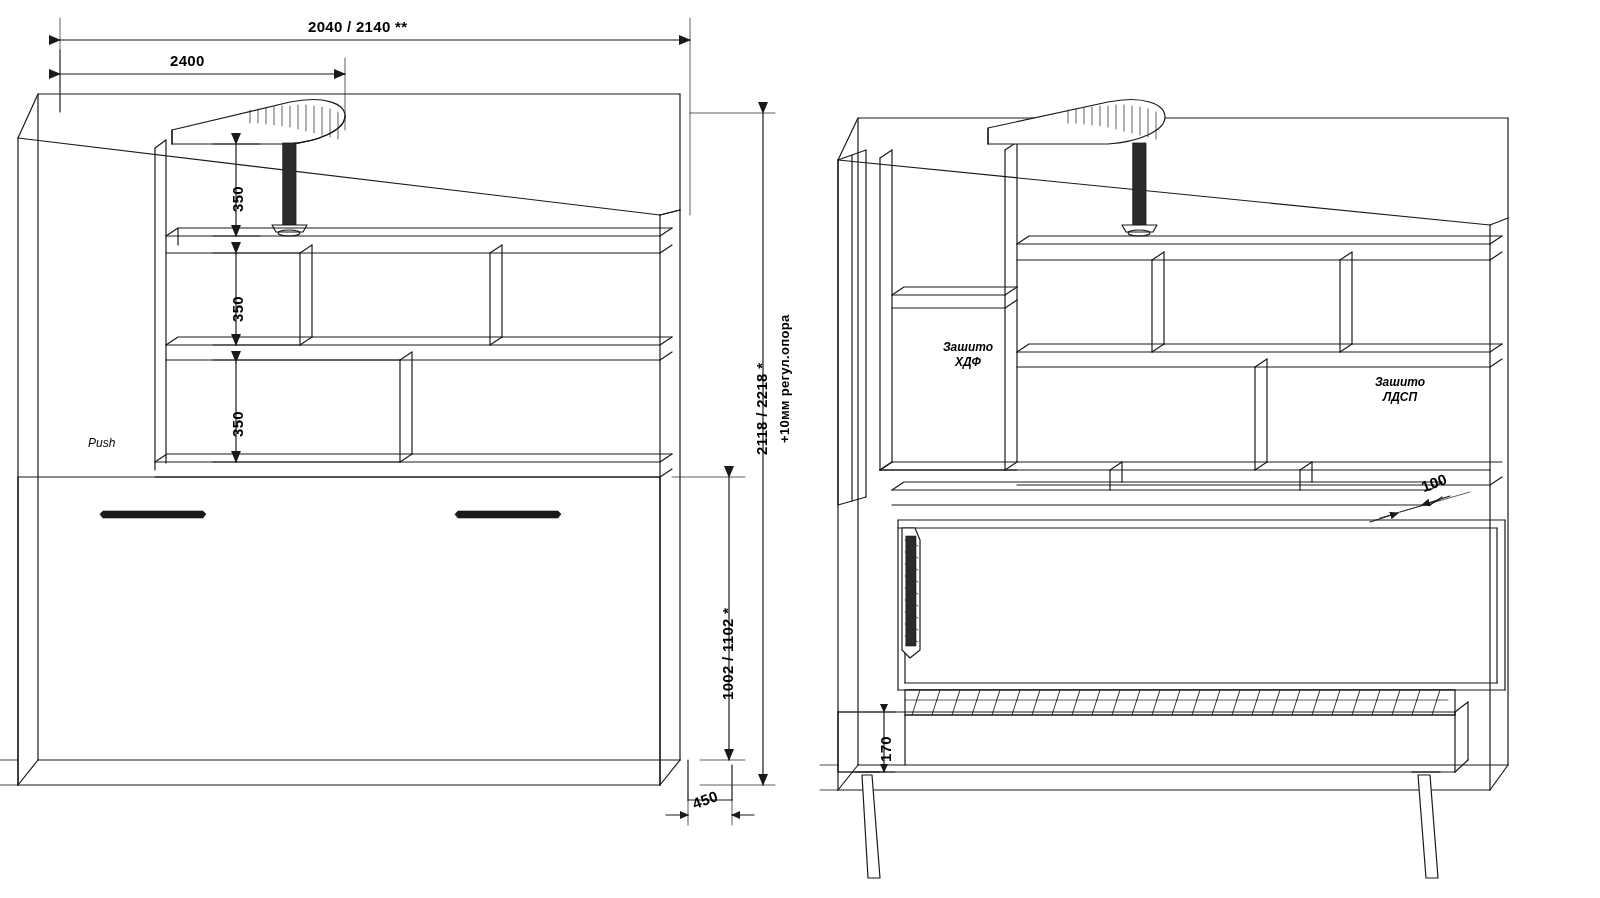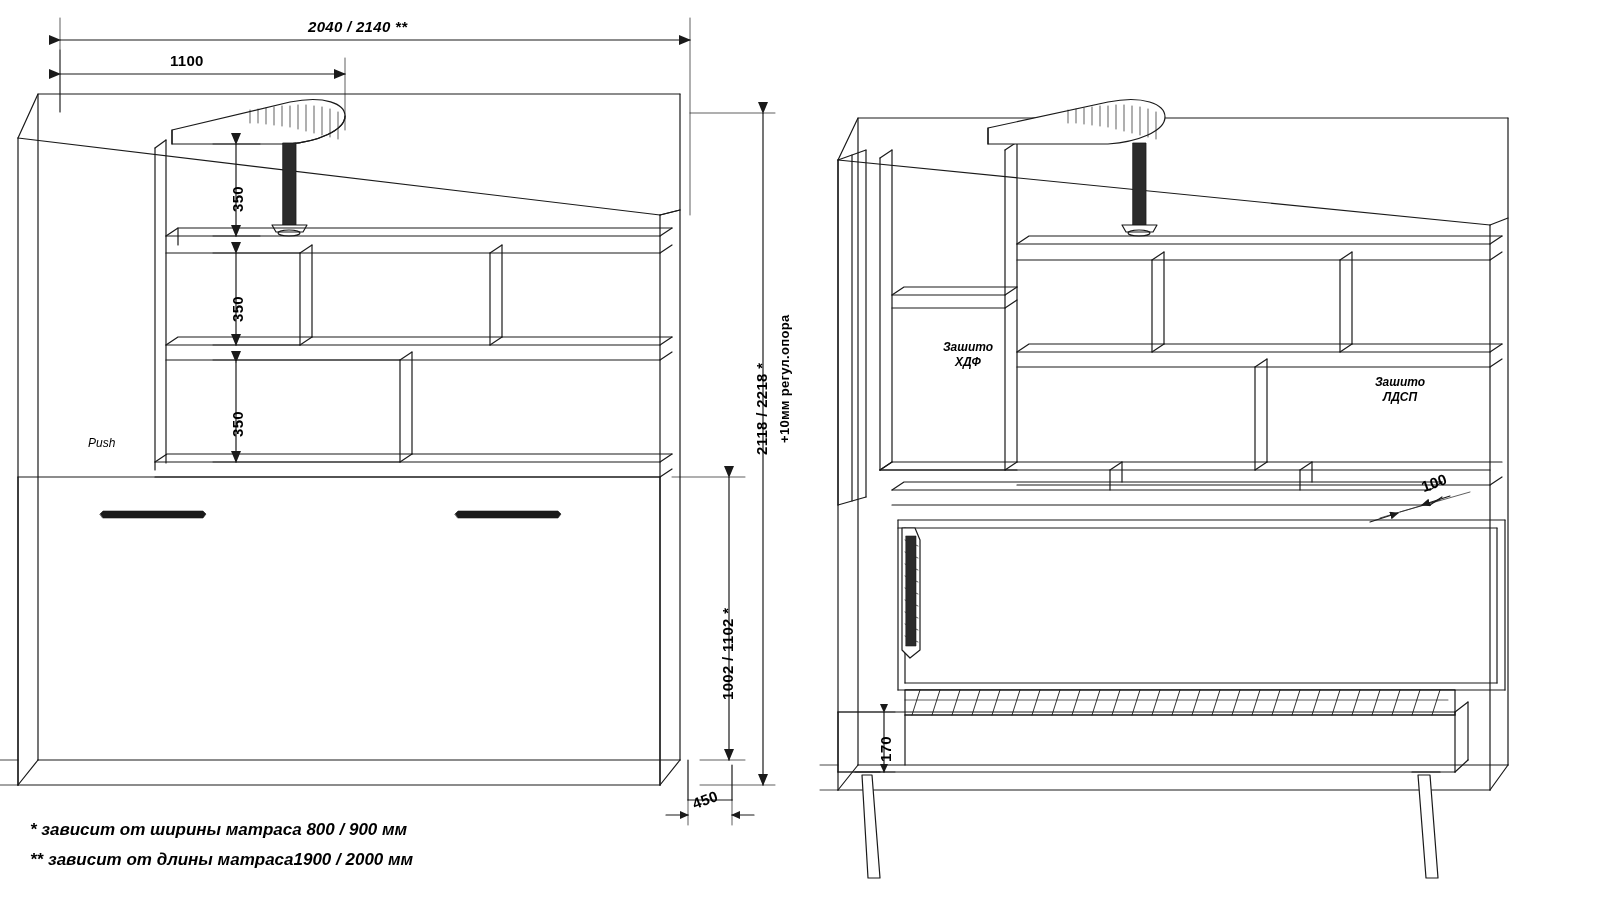--- a/index.html
+++ b/index.html
@@ -368,37 +368,35 @@
 
     <line x1="838" y1="712" x2="895" y2="712" stroke-width="0.7"></line>
     <line x1="838" y1="772" x2="895" y2="772" stroke-width="0.7"></line>
     <line x1="884" y1="712" x2="884" y2="772" marker-start="url(#ahs)" marker-end="url(#ahs)"></line>
 
     <path d="M820,765 L838,765" stroke-width="0.8"></path>
     <path d="M820,790 L838,790" stroke-width="0.8"></path>
   </g>
 </svg>
 
-<div class="dimtext" style="left:308px;top:18px;font-style:italic;">2040 / 2140 **</div>
-<div class="dimtext" style="left:170px;top:52px;">1100</div>
+<div class="dimtext" style="left:308px;top:18px;">2040 / 2140 **</div>
+<div class="dimtext" style="left:170px;top:52px;">2400</div>
 
 <div class="dimtext vert" style="left:229px;top:212px;">350</div>
 <div class="dimtext vert" style="left:229px;top:322px;">350</div>
 <div class="dimtext vert" style="left:229px;top:437px;">350</div>
 
 <div class="dimtext vert" style="left:753px;top:455px;">2118 / 2218 *</div>
 <div class="dimtext small vert" style="left:777px;top:443px;">+10мм регул.опора</div>
 <div class="dimtext vert" style="left:719px;top:700px;">1002 / 1102 *</div>
 <div class="dimtext" style="left:690px;top:796px;transform:rotate(-20deg);transform-origin:left top;">450</div>
 
 <div class="dimtext" style="left:1419px;top:479px;transform:rotate(-20deg);transform-origin:left top;">100</div>
 <div class="dimtext vert" style="left:877px;top:762px;">170</div>
 
 <div class="push" style="left:88px;top:436px;">Push</div>
 <div class="label-it" style="left:908px;top:340px;width:120px;">Зашито
 ХДФ</div>
 <div class="label-it" style="left:1330px;top:375px;width:140px;">Зашито
 ЛДСП</div>
 
-<div class="note" style="left:30px;top:820px;">*  зависит от ширины матраса 800 / 900 мм</div>
-<div class="note" style="left:30px;top:850px;">** зависит от длины матраса1900 / 2000 мм</div>
 
 </div>
 
 </body></html>

